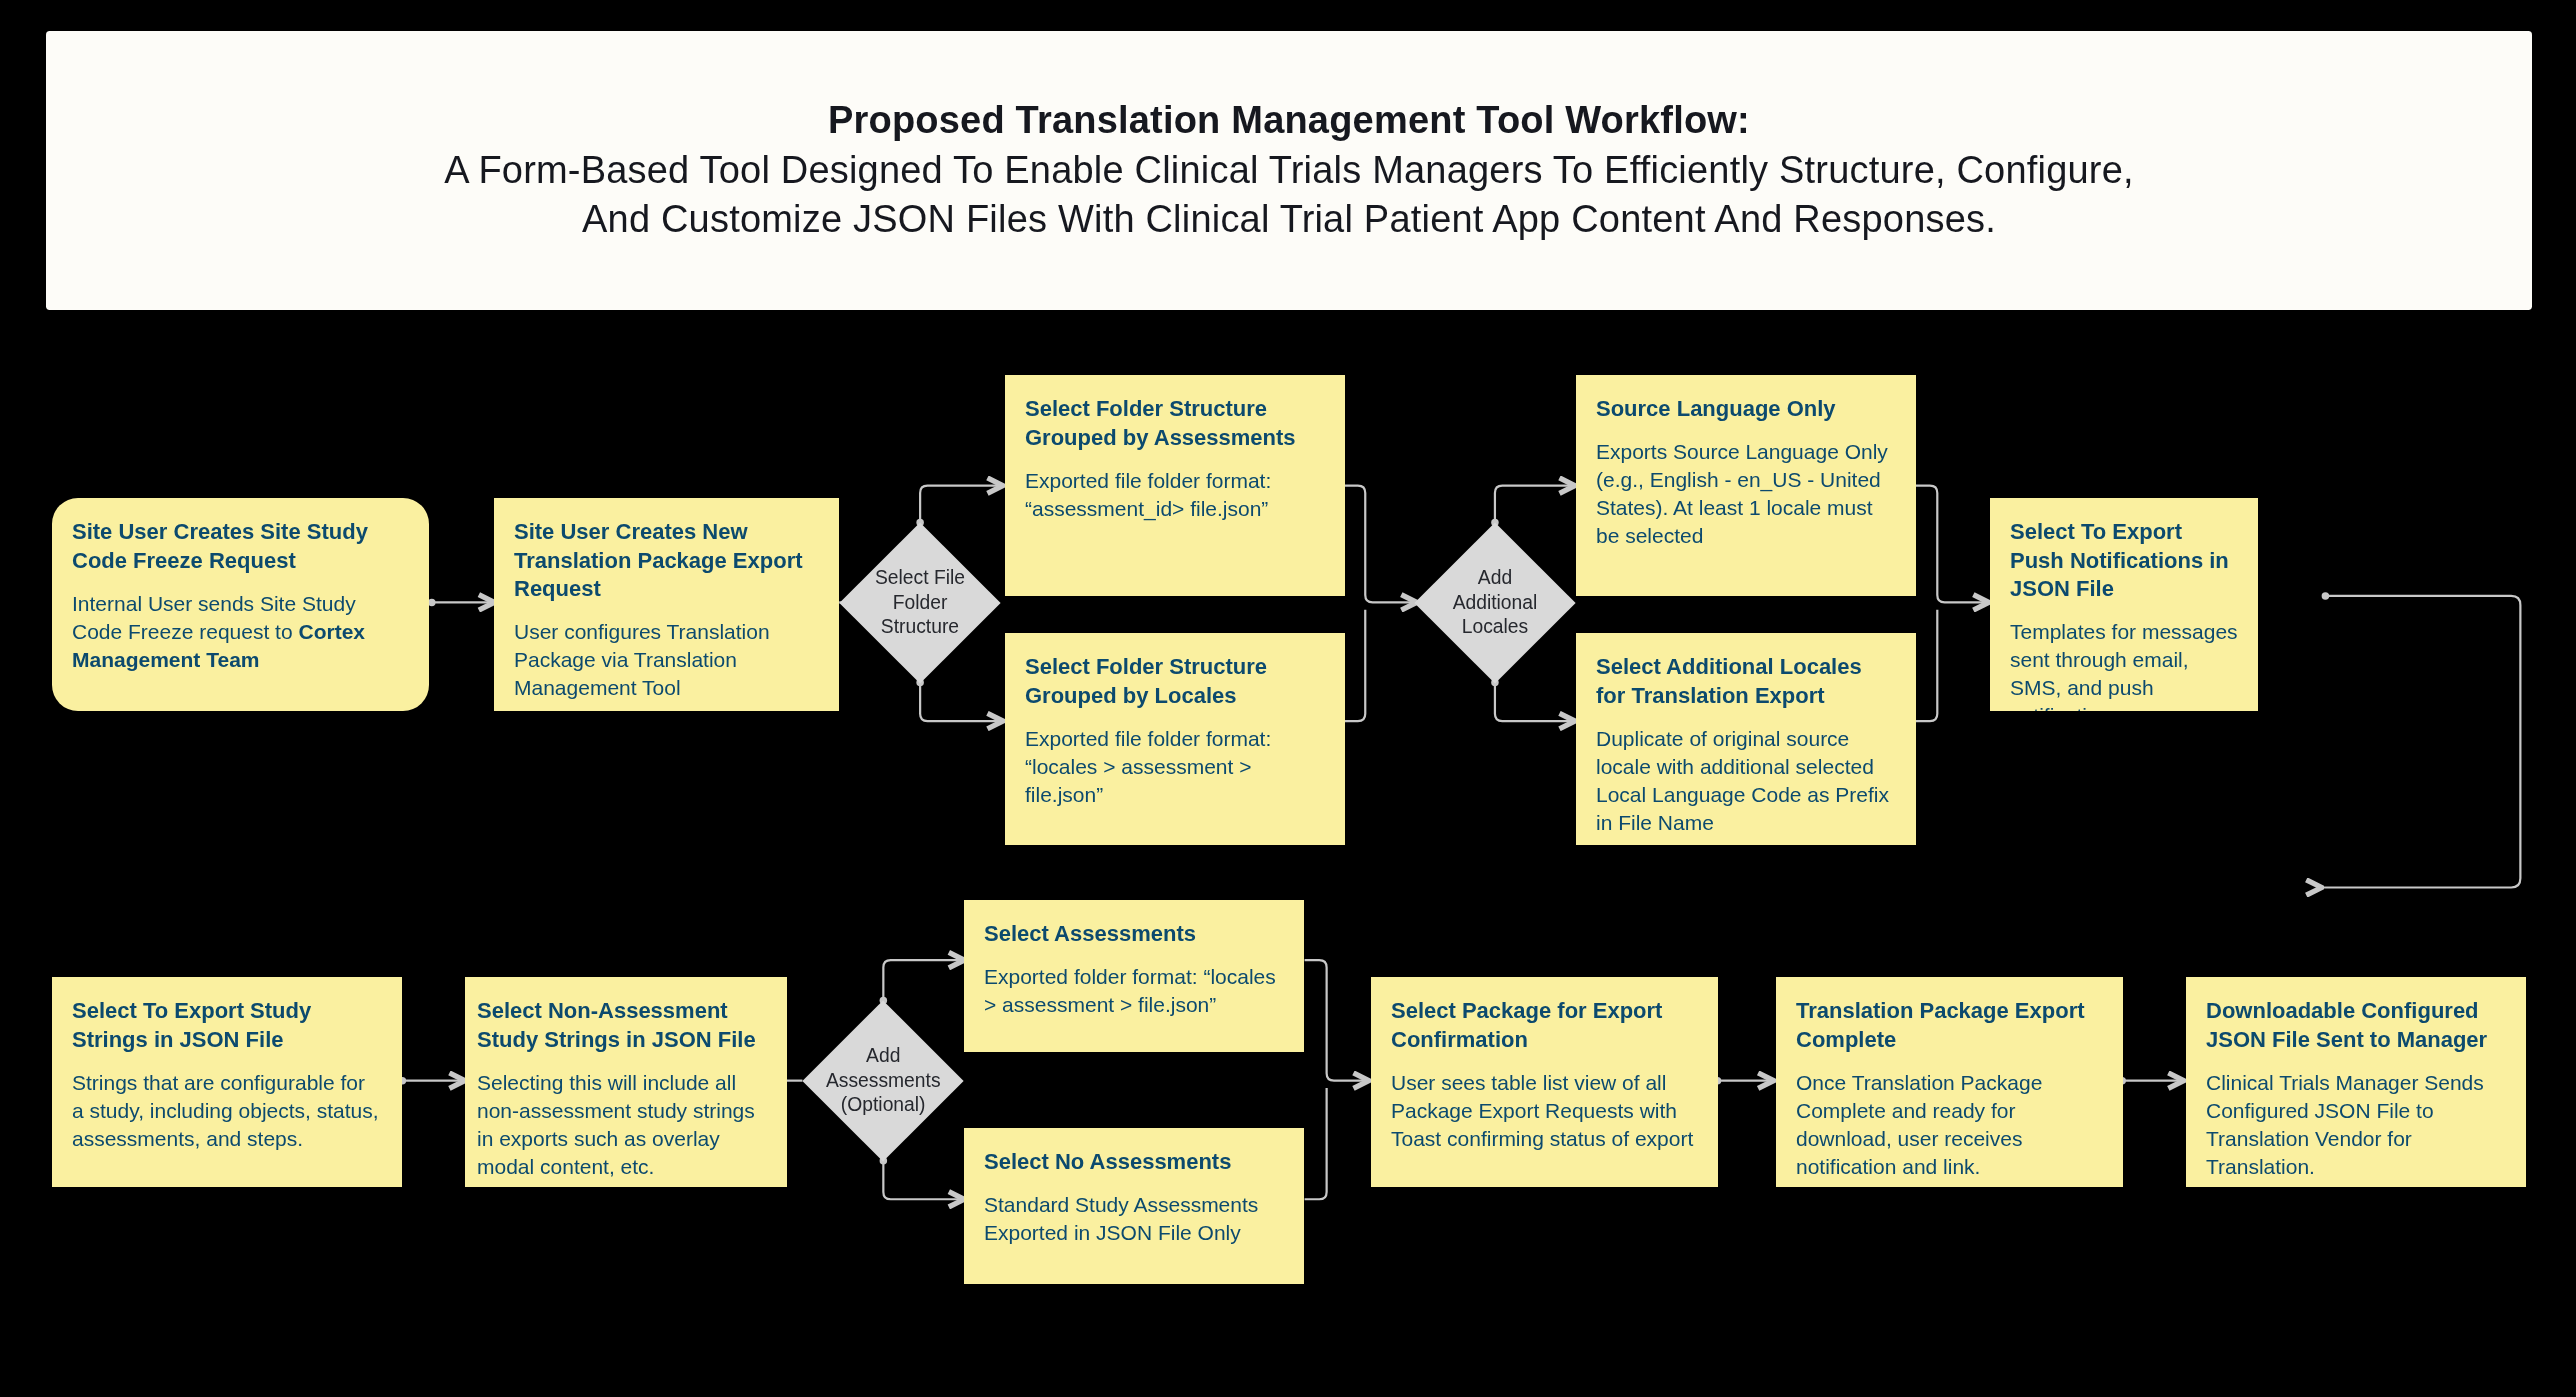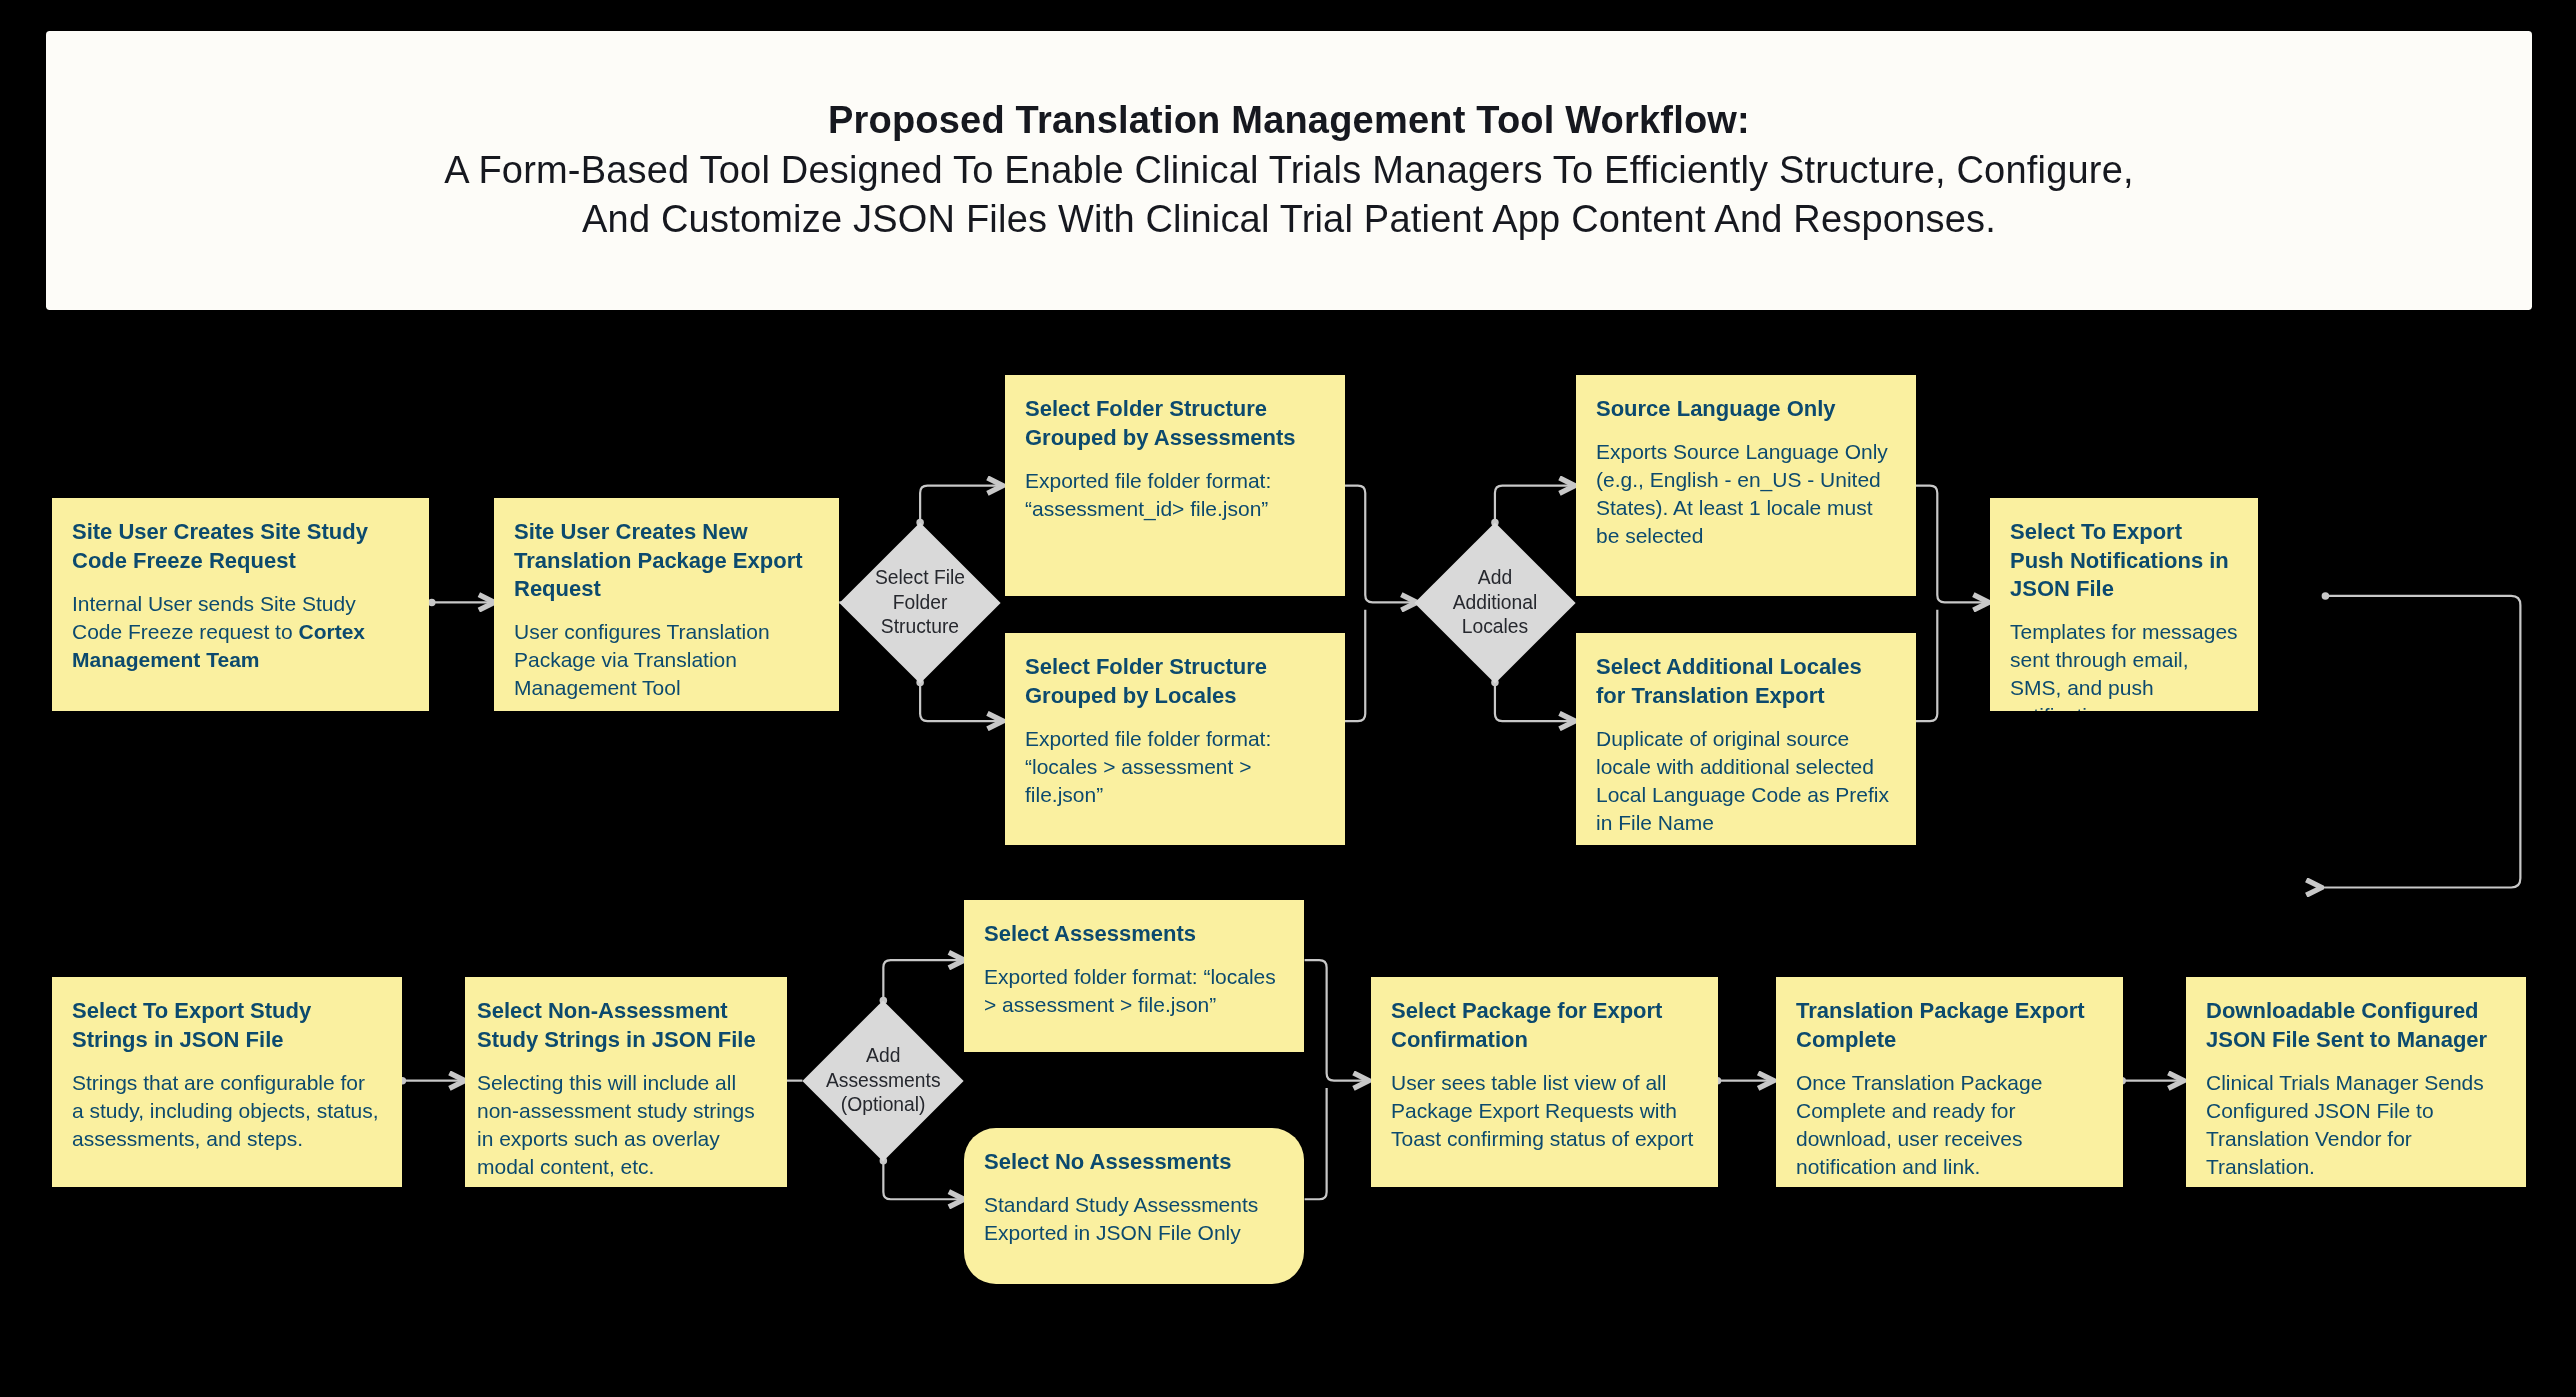--- a/index.html
+++ b/index.html
@@ -129,21 +129,21 @@
     <path d="M960,1262 L960,1296 Q960,1304 968,1304 L1048,1304" marker-start="url(#dot)" marker-end="url(#ah)"></path>
 
     <path d="M1418,1044 L1434,1044 Q1442,1044 1442,1052 L1442,1167 Q1442,1175 1450,1175 L1488,1175" marker-end="url(#ah)"></path>
     <path d="M1418,1304 L1434,1304 Q1442,1304 1442,1296 L1442,1183"></path>
 
     <line x1="1867" y1="1175" x2="1928" y2="1175" marker-start="url(#dot)" marker-end="url(#ah)"></line>
 
     <line x1="2307" y1="1175" x2="2374" y2="1175" marker-start="url(#dot)" marker-end="url(#ah)"></line>
   </svg>
 
-  <div class="node" style="left:52px; top:498px; width:377px; height:213px;">
+  <div class="node" style="left:52px; top:498px; width:377px; height:213px;border-radius:26px;">
     <div class="hd">Site User Creates Site Study Code Freeze Request</div>
     <div class="bd"><span>Internal User sends Site Study Code Freeze request to </span><b>Cortex Management Team</b></div>
   </div>
 
   <div class="node" style="left:494px; top:498px; width:345px; height:213px;">
     <div class="hd">Site User Creates New Translation Package Export Request</div>
     <div class="bd">User configures Translation Package via Translation Management Tool</div>
   </div>
 
   <div class="diamond" style="left:863px; top:546px; width:114px; height:114px;">
@@ -197,21 +197,21 @@
     <span>Add
 Assessments
 (Optional)</span>
   </div>
 
   <div class="node" style="left:964px; top:900px; width:340px; height:152px;">
     <div class="hd">Select Assessments</div>
     <div class="bd">Exported folder format: “locales &gt; assessment &gt; file.json”</div>
   </div>
 
-  <div class="node" style="left:964px; top:1128px; width:340px; height:156px;border-radius:32px;">
+  <div class="node" style="left:964px; top:1128px; width:340px; height:156px;">
     <div class="hd">Select No Assessments</div>
     <div class="bd">Standard Study Assessments Exported in JSON File Only</div>
   </div>
 
   <div class="node" style="left:1371px; top:977px; width:347px; height:210px;">
     <div class="hd">Select Package for Export Confirmation</div>
     <div class="bd">User sees table list view of all Package Export Requests with Toast confirming status of export</div>
   </div>
 
   <div class="node" style="left:1776px; top:977px; width:347px; height:210px;">

